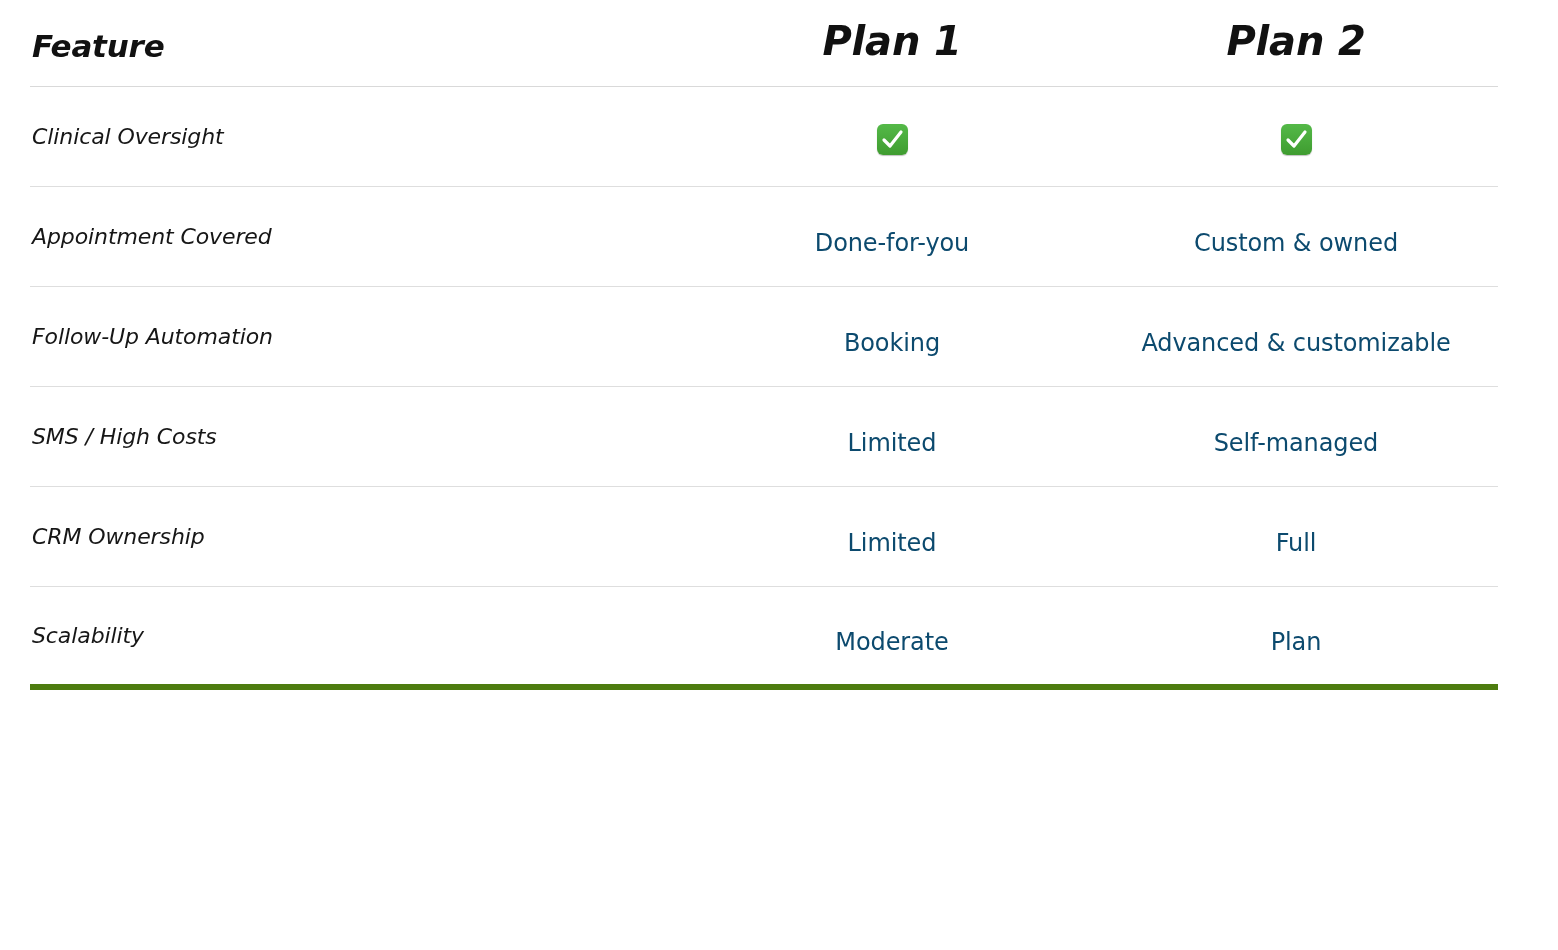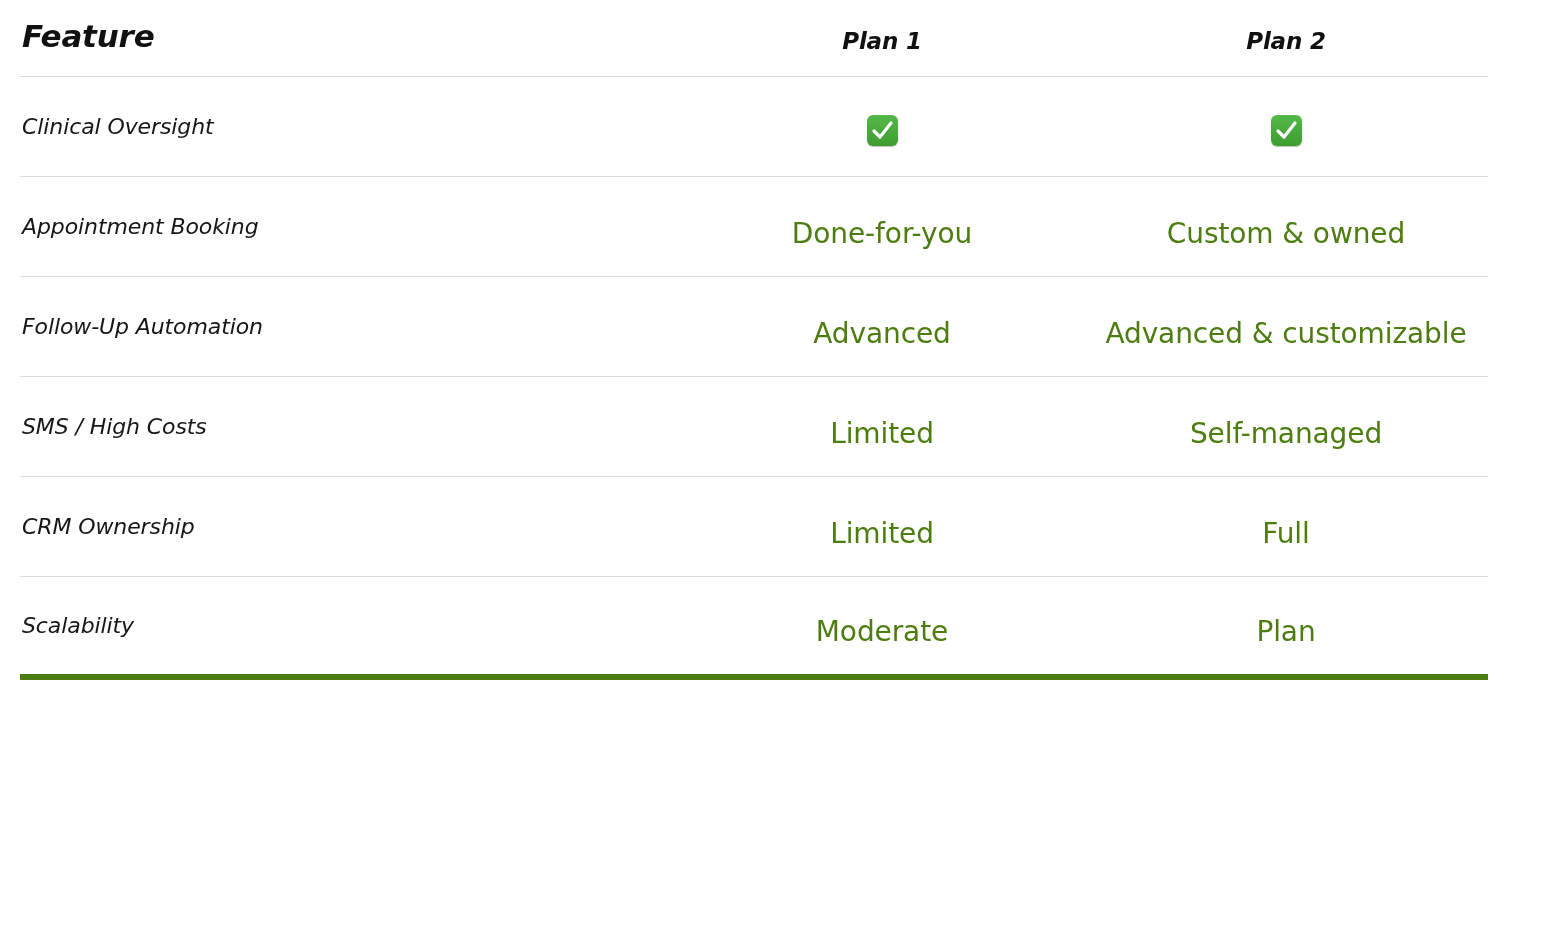--- a/index.html
+++ b/index.html
@@ -9,21 +9,21 @@
   }
   body {
     width: 1558px;
     height: 950px;
     font-family: "DejaVu Sans", sans-serif;
     color: #1b1b1b;
     overflow: hidden;
   }
 
   .comparison-wrap {
-    padding: 18px 60px 0 20px;
+    padding: 18px 60px 0 30px;
     box-sizing: border-box;
     width: 1428px;
   }
 
   table.comparison {
     width: 1468px;
     border-collapse: collapse;
     table-layout: fixed;
   }
 
@@ -40,21 +40,21 @@
     text-align: left;
     font-size: 31px;
     font-style: italic;
     font-weight: bold;
     letter-spacing: -0.2px;
     color: #111111;
     padding-left: 2px;
   }
 
   .head-plan {
-    font-size: 23px;
+    font-size: 40px;
     font-style: italic;
     font-weight: bold;
     letter-spacing: -0.2px;
     color: #111111;
   }
 
   tbody tr {
     height: 100px;
   }
 
@@ -73,23 +73,23 @@
     font-size: 22px;
     font-style: italic;
     font-weight: normal;
     color: #161616;
     padding-left: 2px;
     letter-spacing: -0.1px;
   }
 
   td.value-cell {
     text-align: center;
-    font-size: 28px;
+    font-size: 24px;
     font-weight: normal;
-    color: #4d7c0f;
+    color: #0c4a6e;
     letter-spacing: -0.1px;
     padding-top: 14px;
   }
 
   td.value-cell.check-cell {
     padding-top: 6px;
   }
 
   .check-badge {
     display: inline-block;
@@ -140,28 +140,28 @@
             <svg width="23" height="23" viewBox="0 0 23 23">
                 <path d="M3 12 L9 18 L20 4" stroke="#ffffff" stroke-width="3.2" fill="none" stroke-linecap="round" stroke-linejoin="round"></path>
               </svg>
           </span>
         </td>
       </tr>
 
 
 
       <tr>
-        <td class="feature-cell">Appointment Booking</td>
+        <td class="feature-cell">Appointment Covered</td>
         <td class="value-cell">Done-for-you</td>
         <td class="value-cell">Custom &amp; owned</td>
       </tr>
 
       <tr>
         <td class="feature-cell">Follow-Up Automation</td>
-        <td class="value-cell">Advanced</td>
+        <td class="value-cell">Booking</td>
         <td class="value-cell">Advanced &amp; customizable</td>
       </tr>
 
       <tr>
         <td class="feature-cell">SMS / High Costs</td>
         <td class="value-cell">Limited</td>
         <td class="value-cell">Self-managed</td>
       </tr>
 
       <tr>

